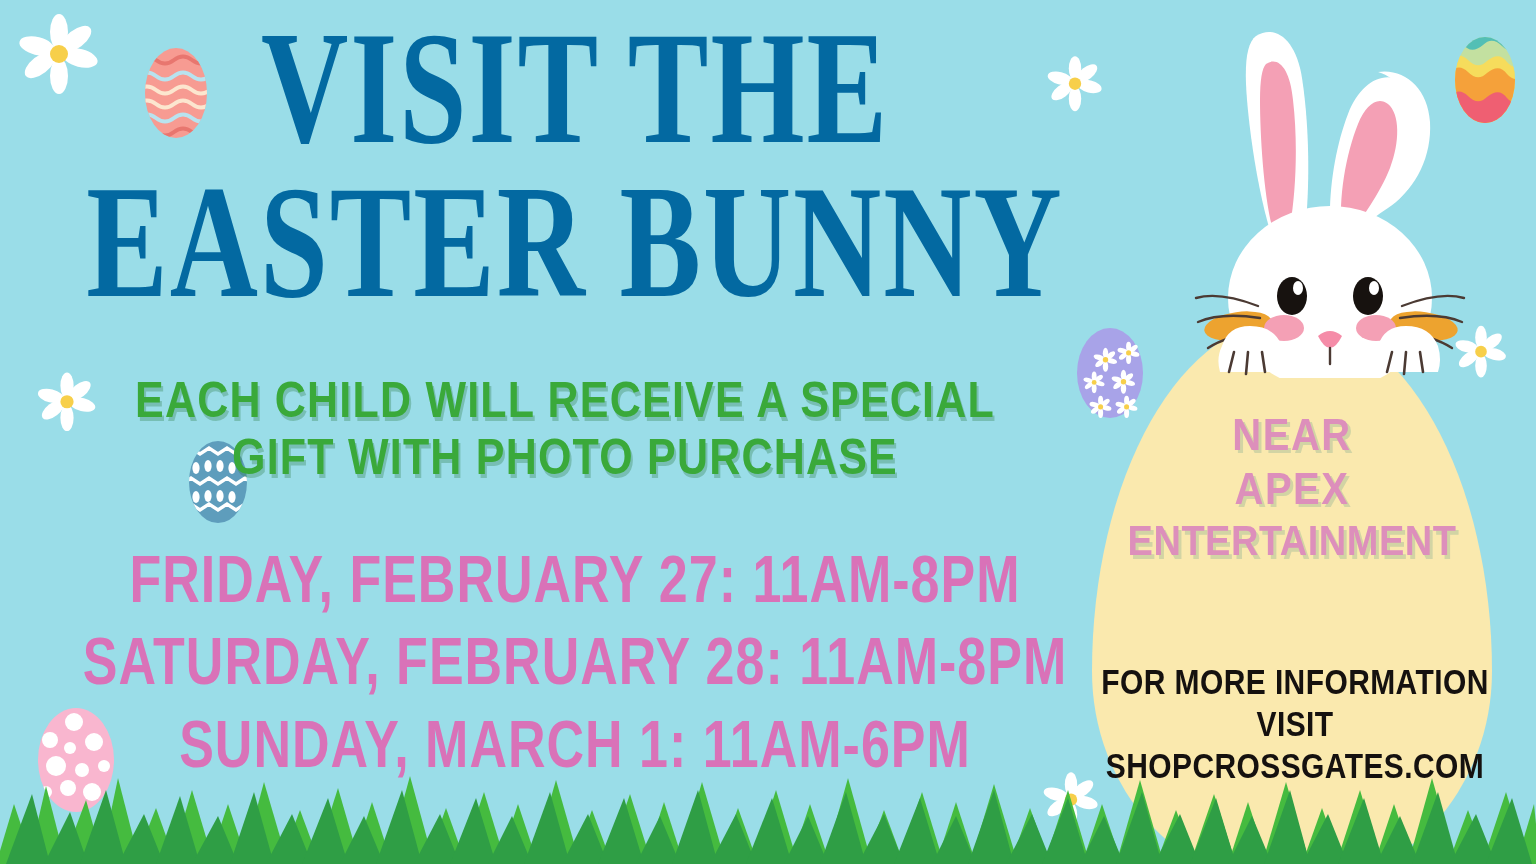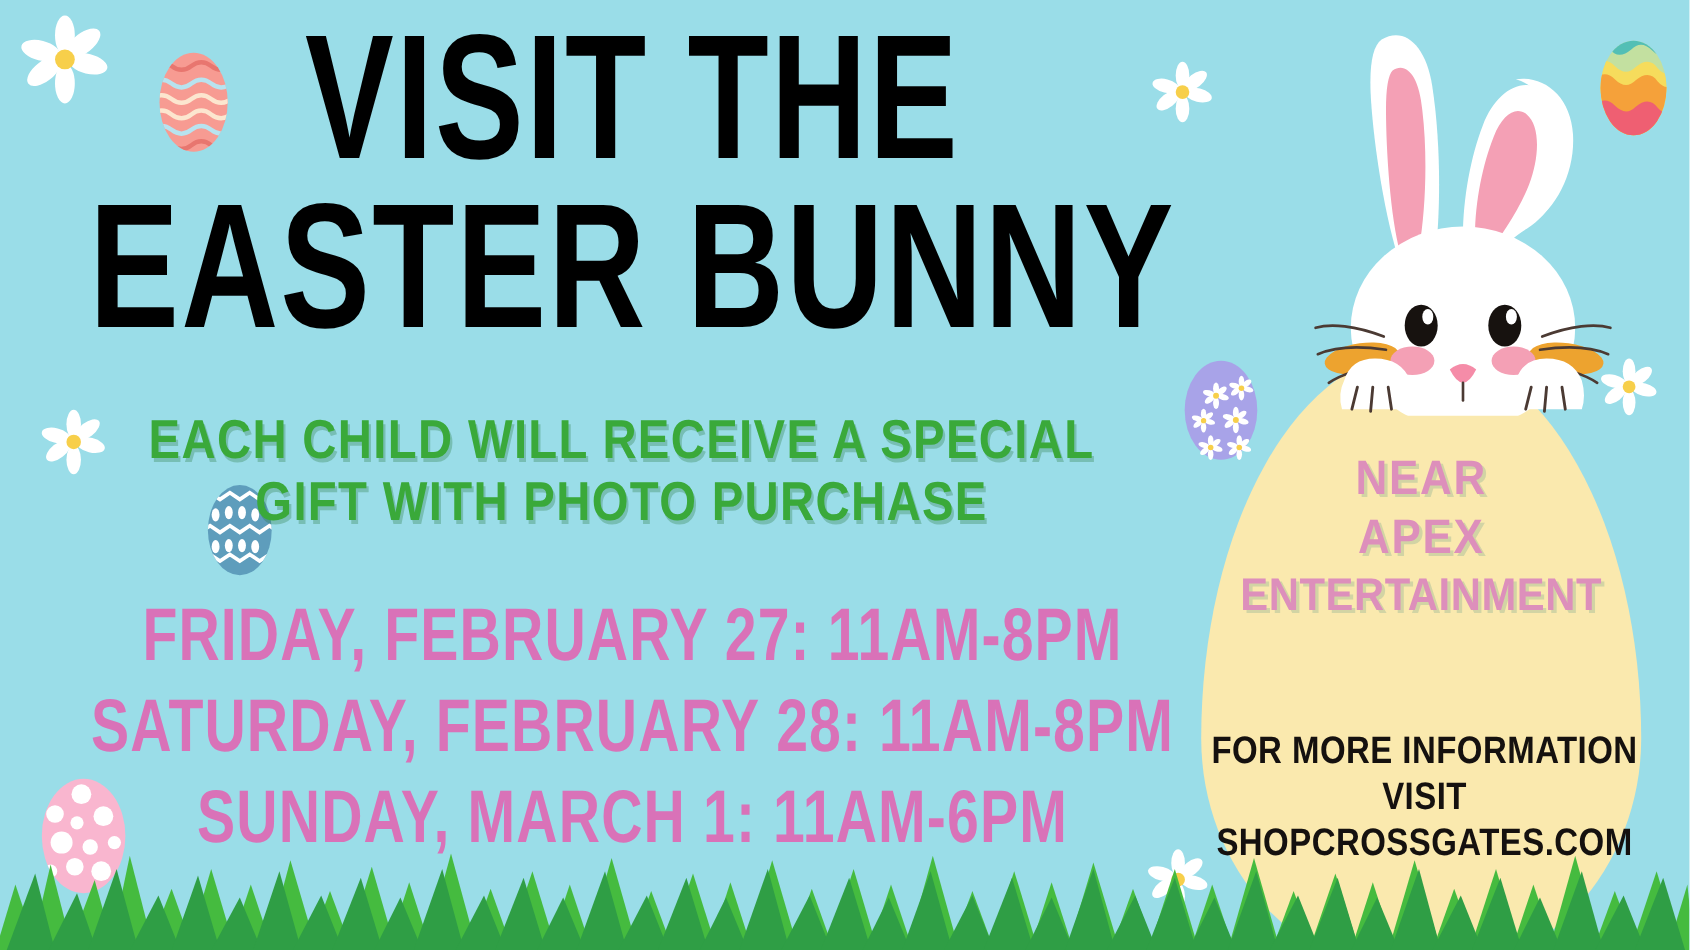--- a/index.html
+++ b/index.html
@@ -22,22 +22,22 @@
     pointer-events: none;
   }
 
   
   #headline {
     position: absolute;
     left: 0;
     top: 14px;
     width: 1150px;
     text-align: center;
-    color: #000000;
-    font-family: Liberation Sans, sans-serif;
+    color: #0369a1;
+    font-family: Liberation Serif, serif;
     font-weight: bold;
     letter-spacing: 2px;
     line-height: 0.92;
   }
   .hl-line1 {
     display: block;
     font-size: 126px;
     transform: scaleY(1.28) scaleX(0.96);
     transform-origin: center top;
     margin-bottom: 38px;

